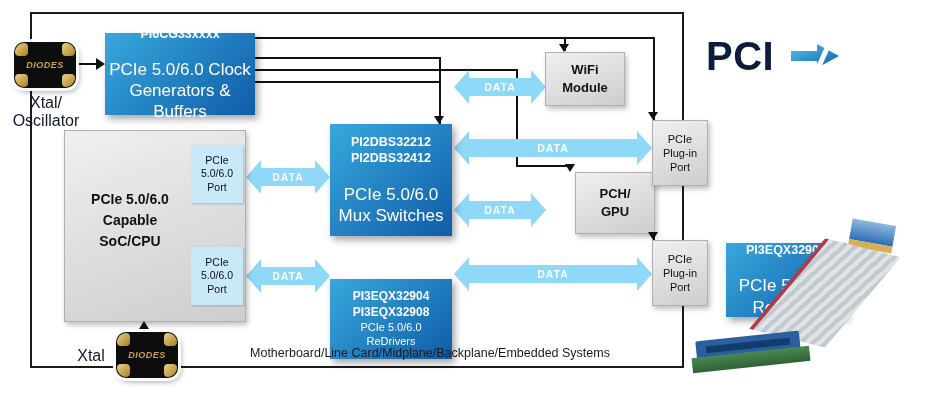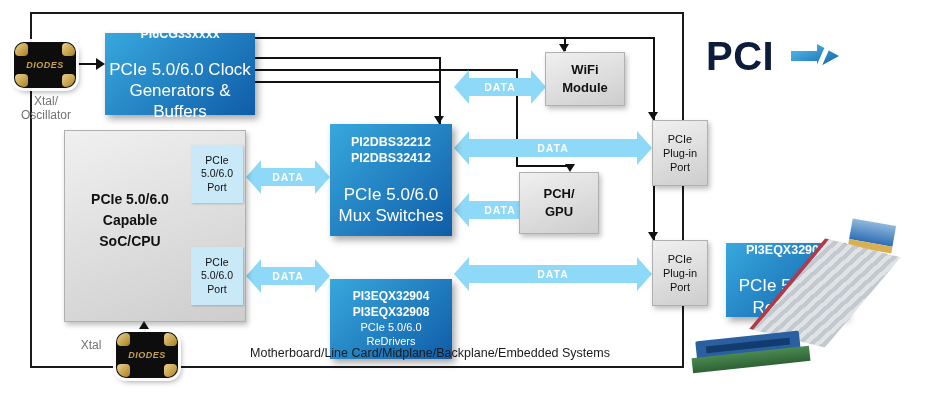--- a/index.html
+++ b/index.html
@@ -50,21 +50,21 @@
   .chip{position:absolute;width:62px;height:46px;background:#0d0d0d;border-radius:10px;
     box-shadow:0 0 0 3px rgba(255,255,255,.95),2px 3px 6px rgba(0,0,0,.45);}
   .chip-pad{position:absolute;width:13px;height:13px;background:linear-gradient(135deg,#ecd28d,#a9801f);border-radius:4px;}
   .chip-pad.tl{left:1px;top:1px;border-top-left-radius:9px;}
   .chip-pad.tr{right:1px;top:1px;border-top-right-radius:9px;}
   .chip-pad.bl{left:1px;bottom:1px;border-bottom-left-radius:9px;}
   .chip-pad.br{right:1px;bottom:1px;border-bottom-right-radius:9px;}
   .chip-brand{position:absolute;inset:0;display:flex;align-items:center;justify-content:center;
     color:var(--gold,#c9a24d);font-size:9px;font-weight:bold;font-style:italic;letter-spacing:.5px;}
   
-  .lbl{position:absolute;font-size:12px;color:#737373;}
+  .lbl{position:absolute;font-size:16px;color:#0f172a;}
   .caption{position:absolute;font-size:12.5px;color:#1a1a1a;text-align:center;}
   
   .pci-logo{position:absolute;}
   .pci-row{display:flex;align-items:center;gap:17px;}
   .pci-word{font-size:40px;font-weight:900;color:var(--navy,#0c1c3c);letter-spacing:.5px;line-height:1;}
   .pci-express{font-size:21px;font-weight:800;font-style:italic;color:var(--navy,#0c1c3c);letter-spacing:3px;margin-top:0px;}
   
   .riser{position:absolute;}
   .riser > div{position:absolute;}
   .riser-card{left:160px;top:10px;width:44px;height:28px;background:linear-gradient(180deg,#8fb9dd,#2e6db4);border-bottom:7px solid #d8b054;transform:rotate(10deg);}
@@ -168,21 +168,21 @@
     <div class="pn" style="font-size:12px;">PI3EQX32908</div>
     <div class="bd pre" style="margin-top:1px;font-size:11px;">PCIe 5.0/6.0
 ReDrivers</div>
   </div>
 
   <div class="box gray" style="left:545px;top:52px;width:80px;height:54px;">
     <div class="big-label pre">WiFi
 Module</div>
   </div>
 
-  <div class="box gray" style="left:519px;top:172px;width:80px;height:62px;">
+  <div class="box gray" style="left:575px;top:172px;width:80px;height:62px;">
     <div class="big-label pre">PCH/
 GPU</div>
   </div>
 
   <div class="box gray" style="left:652px;top:120px;width:56px;height:66px;">
     <div class="small-label pre">PCIe
 Plug-in
 Port</div>
   </div>
 
@@ -210,21 +210,21 @@
   <div class="chip" style="left:116px;top:332px;">
     <span class="chip-pad tl"></span>
     <span class="chip-pad tr"></span>
     <span class="chip-pad bl"></span>
     <span class="chip-pad br"></span>
     <span class="chip-brand">DIODES</span>
   </div>
 
   <div class="lbl pre" style="left:6px;top:94px;width:80px;text-align:center;">Xtal/
 Oscillator</div>
-  <div class="lbl" style="left:70px;top:338px;width:42px;text-align:center;">Xtal</div>
+  <div class="lbl" style="left:70px;top:347px;width:42px;text-align:center;">Xtal</div>
   <div class="caption" style="left:190px;top:346px;width:480px;">Motherboard/Line Card/Midplane/Backplane/Embedded Systems</div>
 
   <div class="pci-logo" style="left:706px;top:36px;">
     <div class="pci-row">
       <span class="pci-word">PCI</span>
       <svg width="54" height="30" viewBox="0 0 54 30">
         <defs>
           <linearGradient id="pag" x1="0" y1="0" x2="1" y2="1">
             <stop offset="0" stop-color="#56c2ef"></stop>
             <stop offset="1" stop-color="#0f5ca8"></stop>

